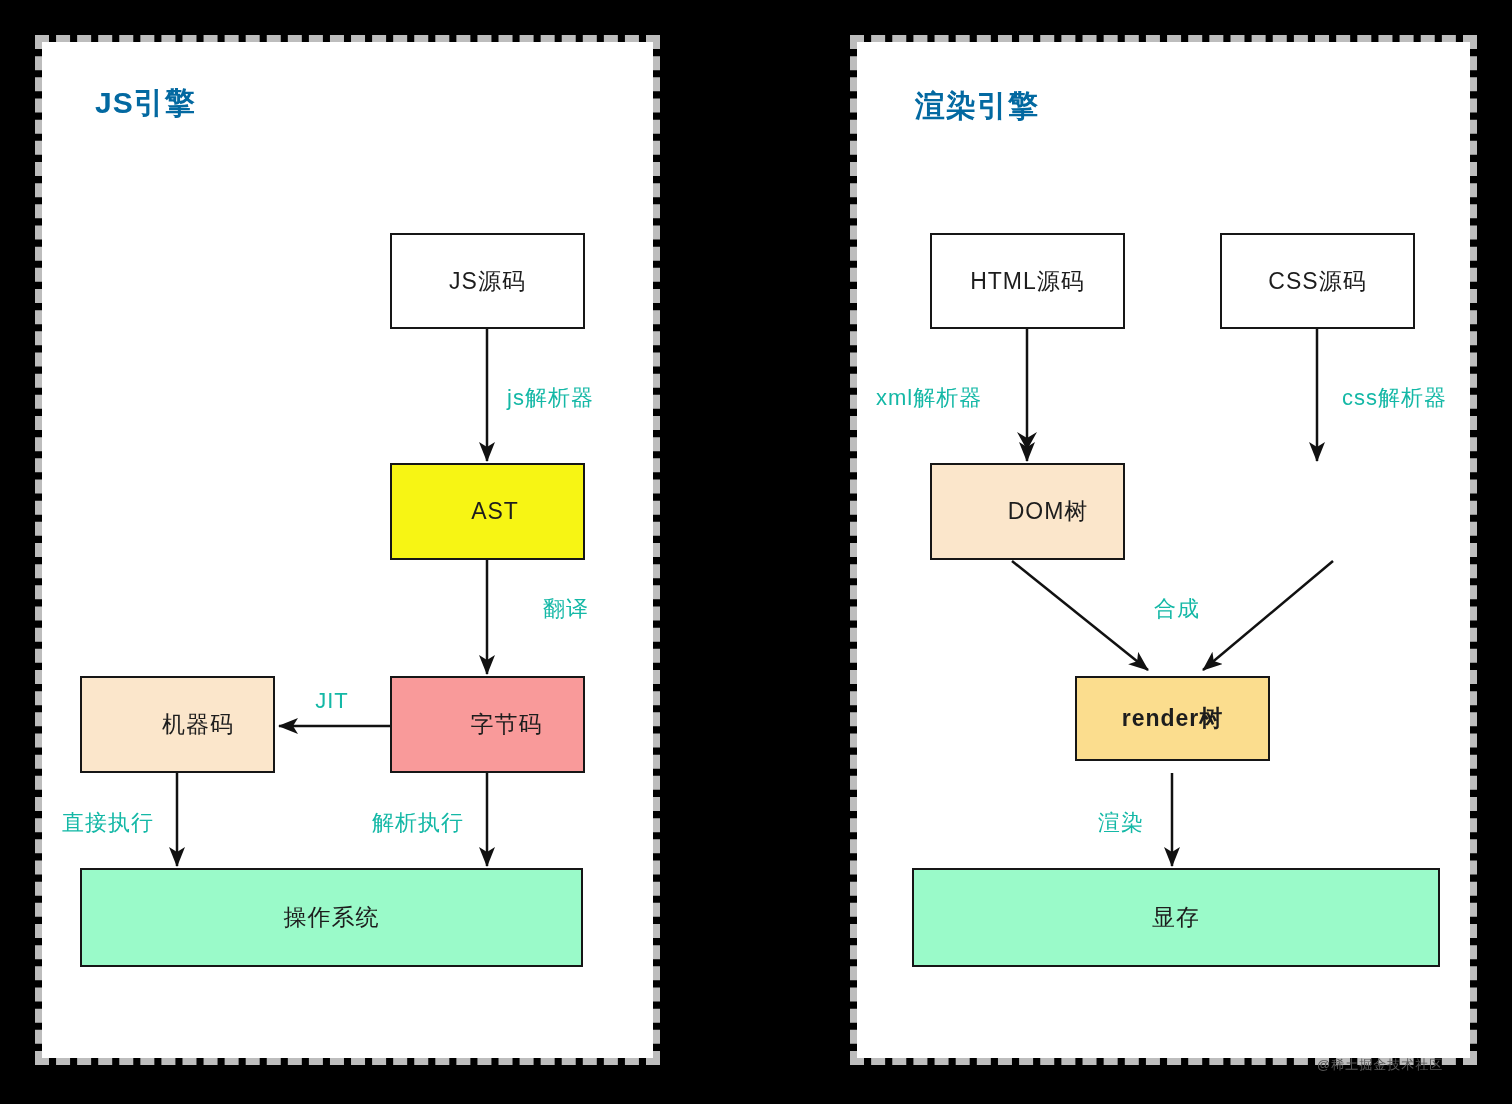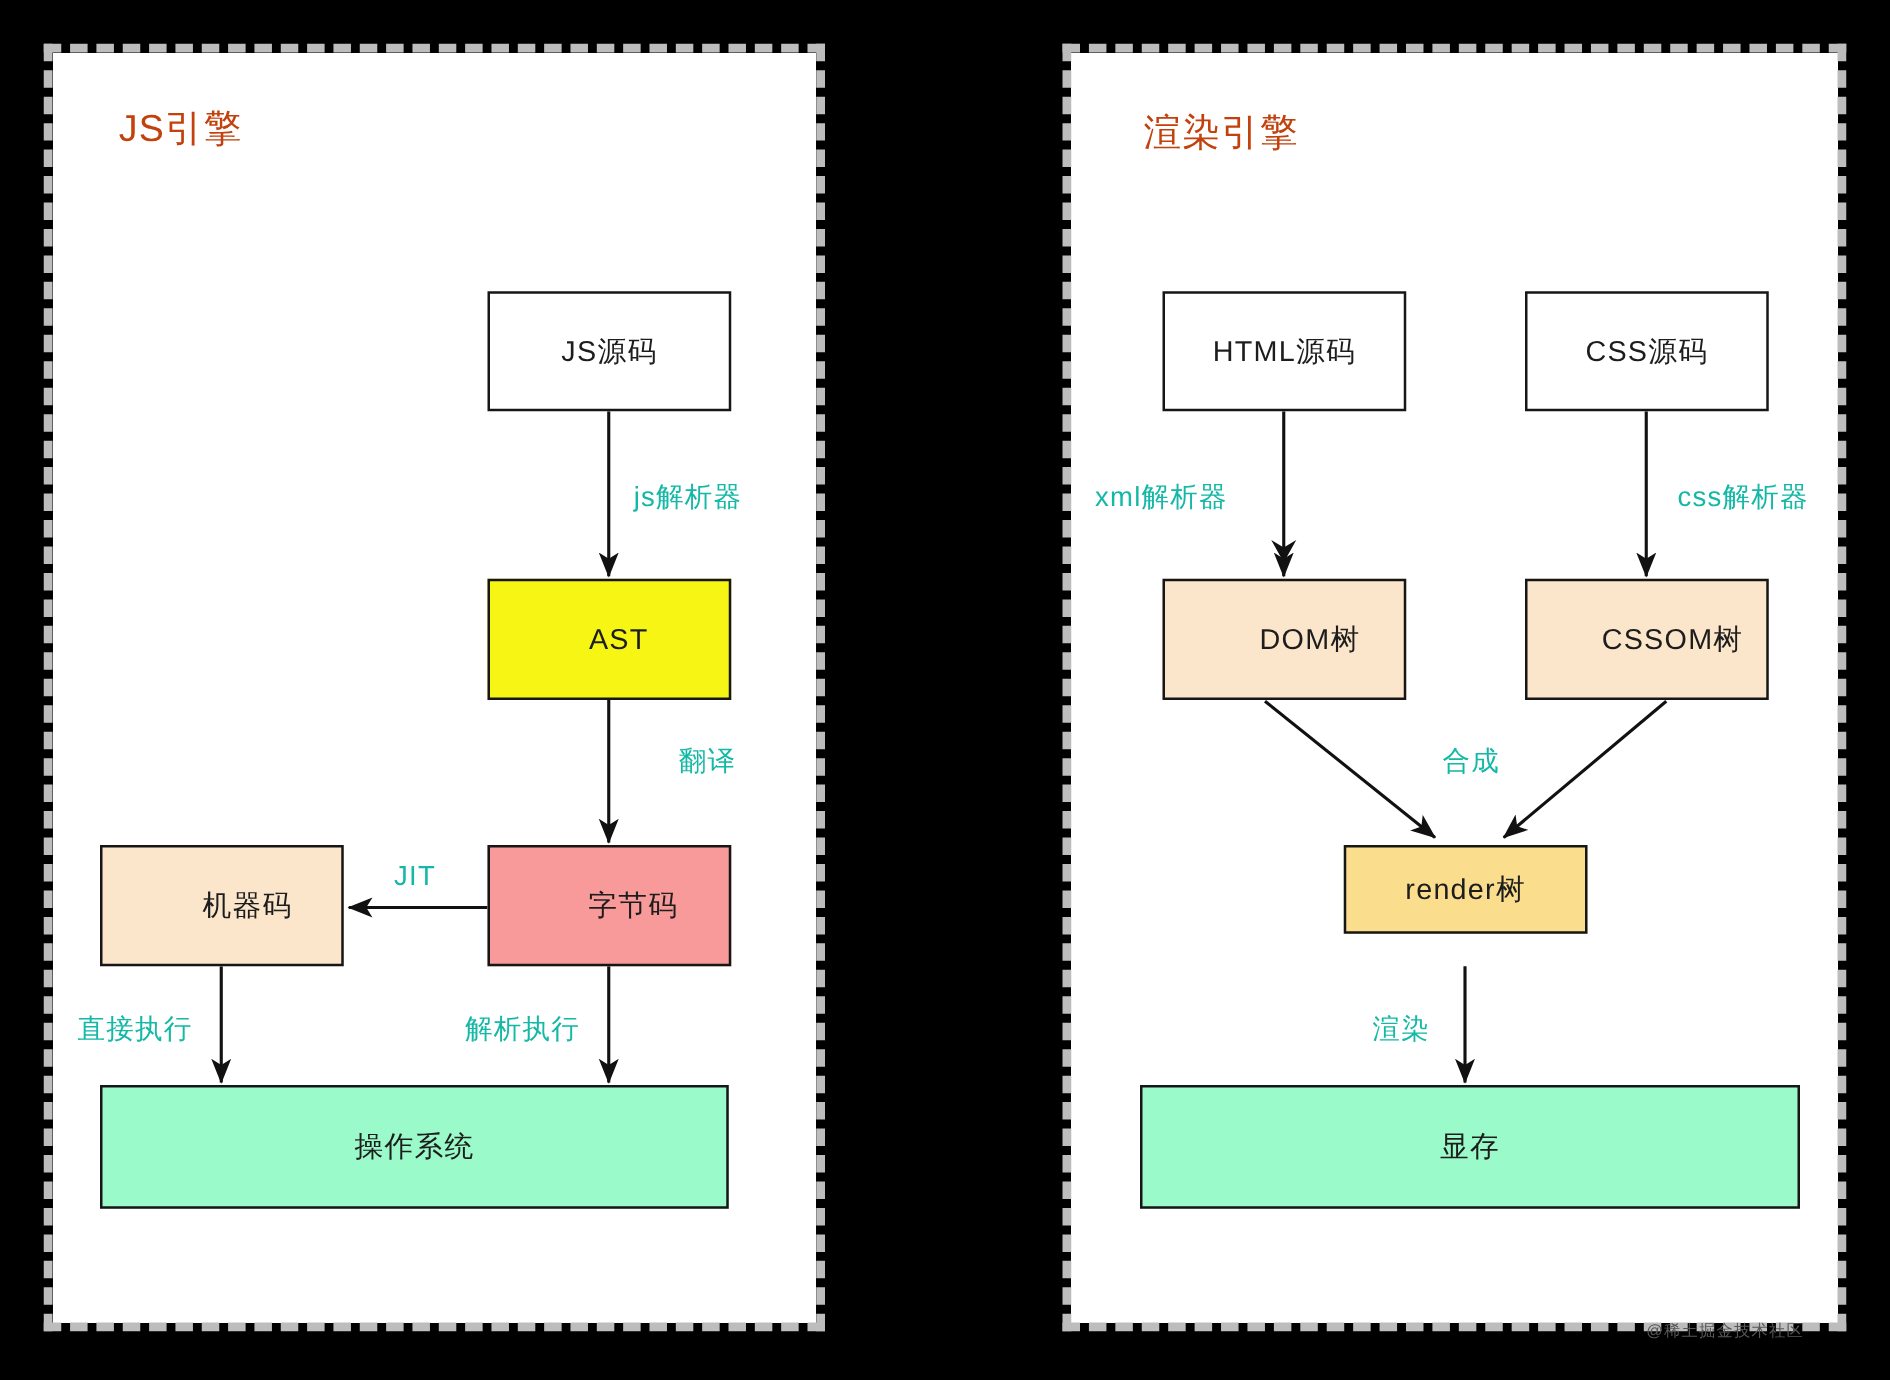--- a/index.html
+++ b/index.html
@@ -5,21 +5,21 @@
   html,body{margin:0;padding:0;background:#000;}
   .canvas{
     position:relative;width:1512px;height:1104px;background:#000;overflow:hidden;
     font-family:"Liberation Sans","DejaVu Sans",sans-serif;color:#1b1b1b;
   }
   .panel{
     position:absolute;background:#fff;background-clip:padding-box;
     border:7px dashed #bdbdbd;box-sizing:border-box;
   }
   .panel-title{
-    position:absolute;font-size:30px;font-weight:400;color:#c2410c;letter-spacing:1px;z-index:12;
+    position:absolute;font-size:30px;font-weight:700;color:#0369a1;letter-spacing:1px;z-index:12;
   }
   .node{
     position:absolute;display:flex;align-items:center;justify-content:center;
     border:2px solid #161616;box-sizing:border-box;font-size:23px;color:#1d1d1d;
     z-index:10;letter-spacing:1px;
   }
   .c-green{background:#ffffff;}
   .c-yellow{background:#f7f514;}
   .c-pink{background:#f99a9a;padding-left:38px;}
   .c-peach{background:#fbe6cb;padding-left:41px;}
@@ -69,22 +69,21 @@
 
   <div class="node c-green" style="left:390px;top:233px;width:195px;height:96px;">JS源码</div>
   <div class="node c-yellow" style="left:390px;top:463px;width:195px;height:97px;padding-left:15px;">AST</div>
   <div class="node c-pink" style="left:390px;top:676px;width:195px;height:97px;">字节码</div>
   <div class="node c-peach" style="left:80px;top:676px;width:195px;height:97px;">机器码</div>
   <div class="node c-mint" style="left:80px;top:868px;width:503px;height:99px;text-align:right;">操作系统</div>
 
   <div class="node c-green" style="left:930px;top:233px;width:195px;height:96px;">HTML源码</div>
   <div class="node c-green" style="left:1220px;top:233px;width:195px;height:96px;">CSS源码</div>
   <div class="node c-peach" style="left:930px;top:463px;width:195px;height:97px;">DOM树</div>
-  <div class="node c-peach" style="left:1220px;top:463px;width:195px;height:97px;">CSSOM树</div>
-  <div class="node c-amber" style="left:1075px;top:676px;width:195px;height:71px;">render树</div>
+  <div class="node c-amber" style="left:1075px;top:676px;width:195px;height:85px;font-weight:bold;">render树</div>
   <div class="node c-mint" style="left:912px;top:868px;width:528px;height:99px;">显存</div>
 
   <div class="edge-label" style="left:507px;top:383px;">js解析器</div>
   <div class="edge-label" style="left:507px;top:594px;margin-left:36px;">翻译</div>
   <div class="edge-label centered" style="left:332px;top:701px;">JIT</div>
   <div class="edge-label" style="left:62px;top:808px;">直接执行</div>
   <div class="edge-label" style="left:372px;top:808px;">解析执行</div>
 
   <div class="edge-label" style="left:876px;top:383px;">xml解析器</div>
   <div class="edge-label" style="left:1342px;top:383px;">css解析器</div>

